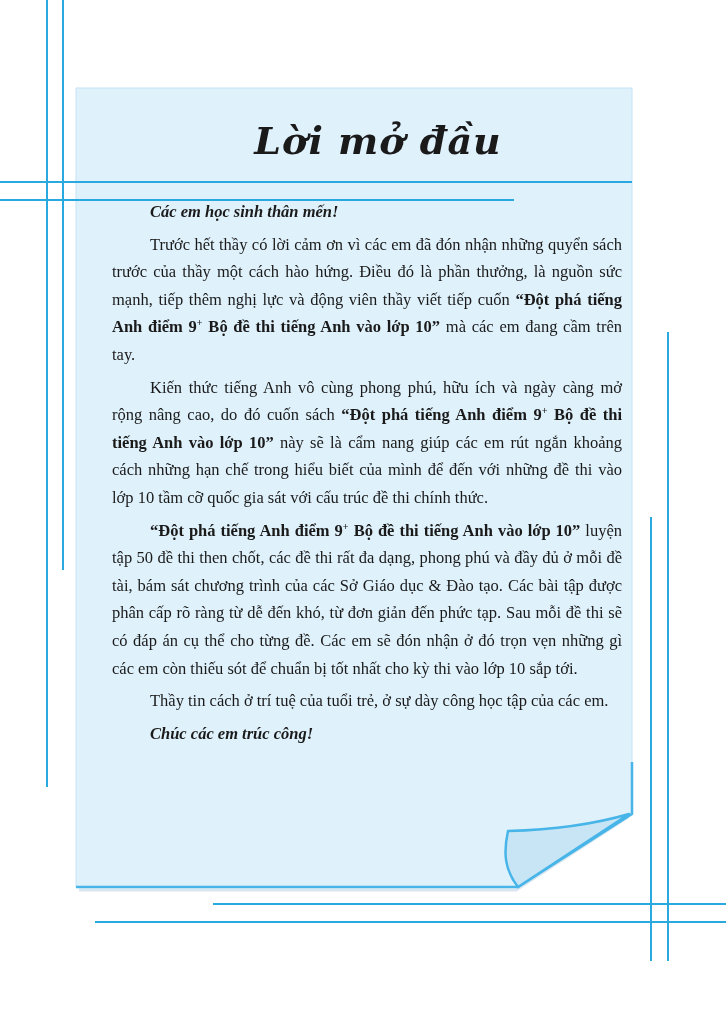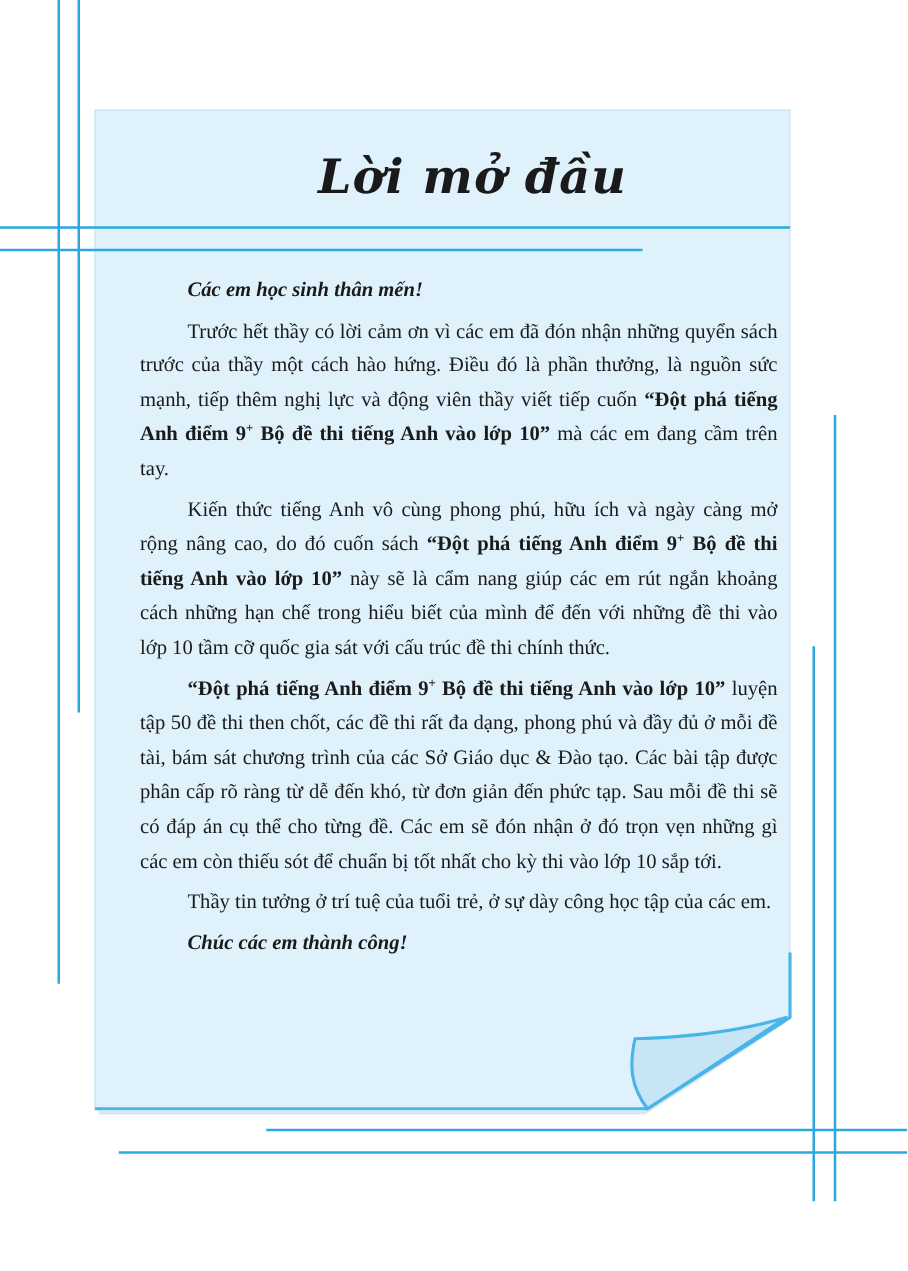--- a/index.html
+++ b/index.html
@@ -20,21 +20,21 @@
   .title{
     position:absolute;left:76px;top:118px;width:604px;
     text-align:center;
     font-family:"DejaVu Serif","Liberation Serif",serif;
     font-style:italic;font-weight:bold;
     font-size:38px;line-height:46px;
     color:var(--text,#1a1a1a);
     letter-spacing:1px;
   }
   .content{
-    position:absolute;left:112px;top:208px;width:510px;
+    position:absolute;left:112px;top:188px;width:510px;
     font-size:16.5px;line-height:27.6px;
     color:var(--text,#1a1a1a);
     text-align:justify;
   }
   .content p{margin:5px 0 0 0;text-indent:38px;}
   .content p:first-child{margin-top:10px;}
   .bi{font-weight:bold;font-style:italic;}
   .one-line{white-space:nowrap;text-align:left;}
   .b{font-weight:bold;}
   sup{font-size:62%;line-height:0;vertical-align:super;}
@@ -65,17 +65,17 @@
     <line class="decor-line" x1="95" y1="922" x2="726" y2="922"></line>
   </svg>
 
   <div class="title">Lời mở đầu</div>
 
   <div class="content">
     <p class="bi"><span>Các em học sinh thân mến!</span></p>
     <p><span>Trước hết thầy có lời cảm ơn vì các em đã đón nhận những quyển sách trước của thầy một cách hào hứng. Điều đó là phần thưởng, là nguồn sức mạnh, tiếp thêm nghị lực và động viên thầy viết tiếp cuốn </span><span class="b">“Đột phá tiếng Anh điểm 9</span><sup class="b">+</sup><span class="b"> Bộ đề thi tiếng Anh vào lớp 10”</span><span> mà các em đang cầm trên tay.</span></p>
     <p><span>Kiến thức tiếng Anh vô cùng phong phú, hữu ích và ngày càng mở rộng nâng cao, do đó cuốn sách </span><span class="b">“Đột phá tiếng Anh điểm 9</span><sup class="b">+</sup><span class="b"> Bộ đề thi tiếng Anh vào lớp 10”</span><span> này sẽ là cẩm nang giúp các em rút ngắn khoảng cách những hạn chế trong hiểu biết của mình để đến với những đề thi vào lớp 10 tầm cỡ quốc gia sát với cấu trúc đề thi chính thức.</span></p>
     <p><span class="b">“Đột phá tiếng Anh điểm 9</span><sup class="b">+</sup><span class="b"> Bộ đề thi tiếng Anh vào lớp 10”</span><span> luyện tập 50 đề thi then chốt, các đề thi rất đa dạng, phong phú và đầy đủ ở mỗi đề tài, bám sát chương trình của các Sở Giáo dục &amp; Đào tạo. Các bài tập được phân cấp rõ ràng từ dễ đến khó, từ đơn giản đến phức tạp. Sau mỗi đề thi sẽ có đáp án cụ thể cho từng đề. Các em sẽ đón nhận ở đó trọn vẹn những gì các em còn thiếu sót để chuẩn bị tốt nhất cho kỳ thi vào lớp 10 sắp tới.</span></p>
-    <p class="one-line"><span>Thầy tin tưởng ở trí tuệ của tuổi trẻ, ở sự dày công học tập của các em.</span></p>
-    <p class="bi"><span>Chúc các em thành công!</span></p>
+    <p class="one-line"><span>Thầy tin cách ở trí tuệ của tuổi trẻ, ở sự dày công học tập của các em.</span></p>
+    <p class="bi"><span>Chúc các em trúc công!</span></p>
   </div>
 
 </div>
 
 </body></html>

